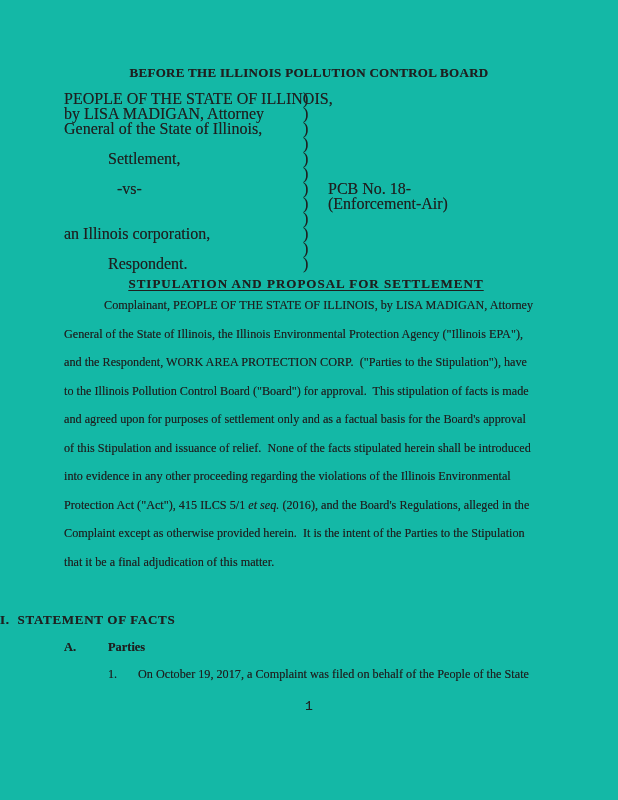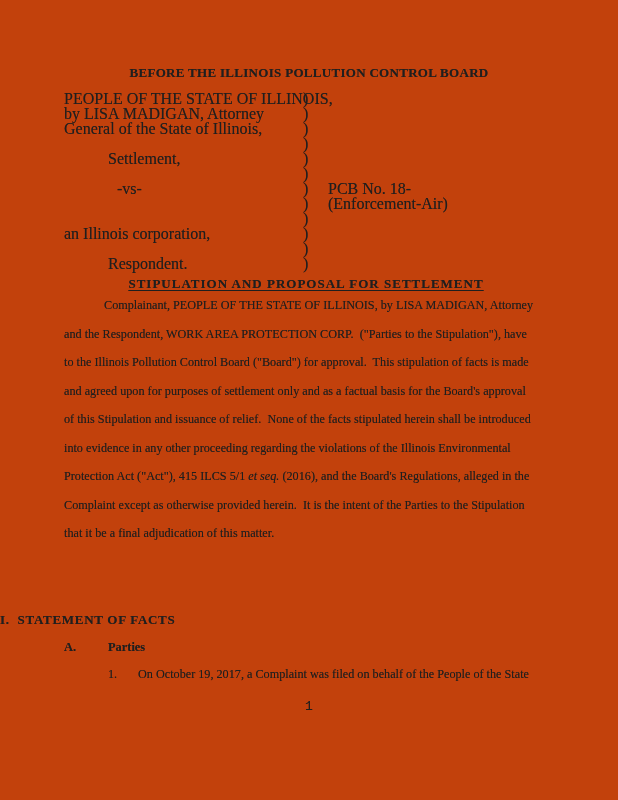--- a/index.html
+++ b/index.html
@@ -1,19 +1,19 @@
 <!DOCTYPE html>
 <html><head>
 <meta charset="utf-8">
 <style>
   html,body{margin:0;padding:0;background:#e8e8e8;}
   .page{
     position:relative;
     width:618px;height:800px;
-    background:#c2410c;
+    background:#14b8a6;
     font-family:"Liberation Serif", serif;
     color:#1f1f1f;
     overflow:hidden;
     text-shadow:0 0 .45px rgba(30,30,30,.55);
   }
   .court-title{
     position:absolute;top:65px;left:0;width:618px;
     text-align:center;font-weight:bold;font-size:13px;
     letter-spacing:.3px;white-space:pre;
   }
@@ -105,20 +105,21 @@
     <div class="cap-row">
       <span class="cap-left ind1">Respondent.</span>
       <span class="cap-paren">)</span>
     </div>
   </div>
 
   <div class="doc-heading"><span>STIPULATION AND PROPOSAL FOR SETTLEMENT</span></div>
 
   <div class="body-para">
     <div class="bline first">Complainant, PEOPLE OF THE STATE OF ILLINOIS, by LISA MADIGAN, Attorney</div>
+    <div class="bline">General of the State of Illinois, the Illinois Environmental Protection Agency ("Illinois EPA"),</div>
     <div class="bline">and the Respondent, WORK AREA PROTECTION CORP.  ("Parties to the Stipulation"), have</div>
     <div class="bline">to the Illinois Pollution Control Board ("Board") for approval.  This stipulation of facts is made</div>
     <div class="bline">and agreed upon for purposes of settlement only and as a factual basis for the Board's approval</div>
     <div class="bline">of this Stipulation and issuance of relief.  None of the facts stipulated herein shall be introduced</div>
     <div class="bline">into evidence in any other proceeding regarding the violations of the Illinois Environmental</div>
     <div class="bline"><span>Protection Act ("Act"), 415 ILCS 5/1 </span><span class="it">et seq.</span><span> (2016), and the Board's Regulations, alleged in the</span></div>
     <div class="bline">Complaint except as otherwise provided herein.  It is the intent of the Parties to the Stipulation</div>
     <div class="bline">that it be a final adjudication of this matter.</div>
   </div>
 

